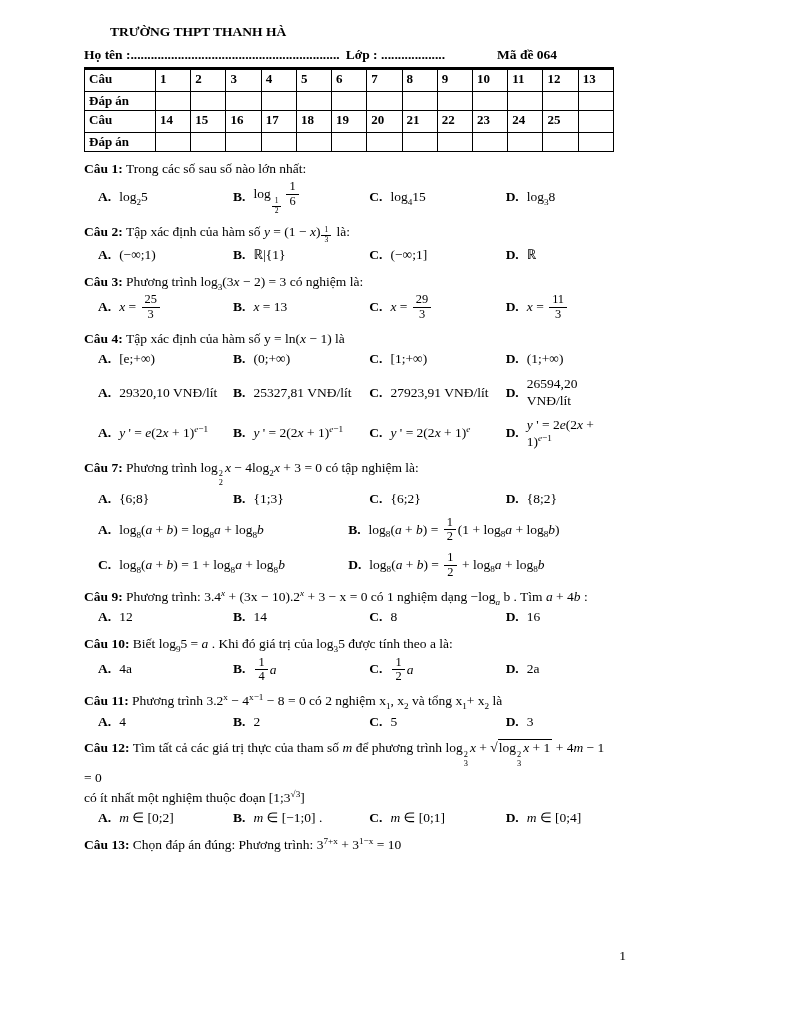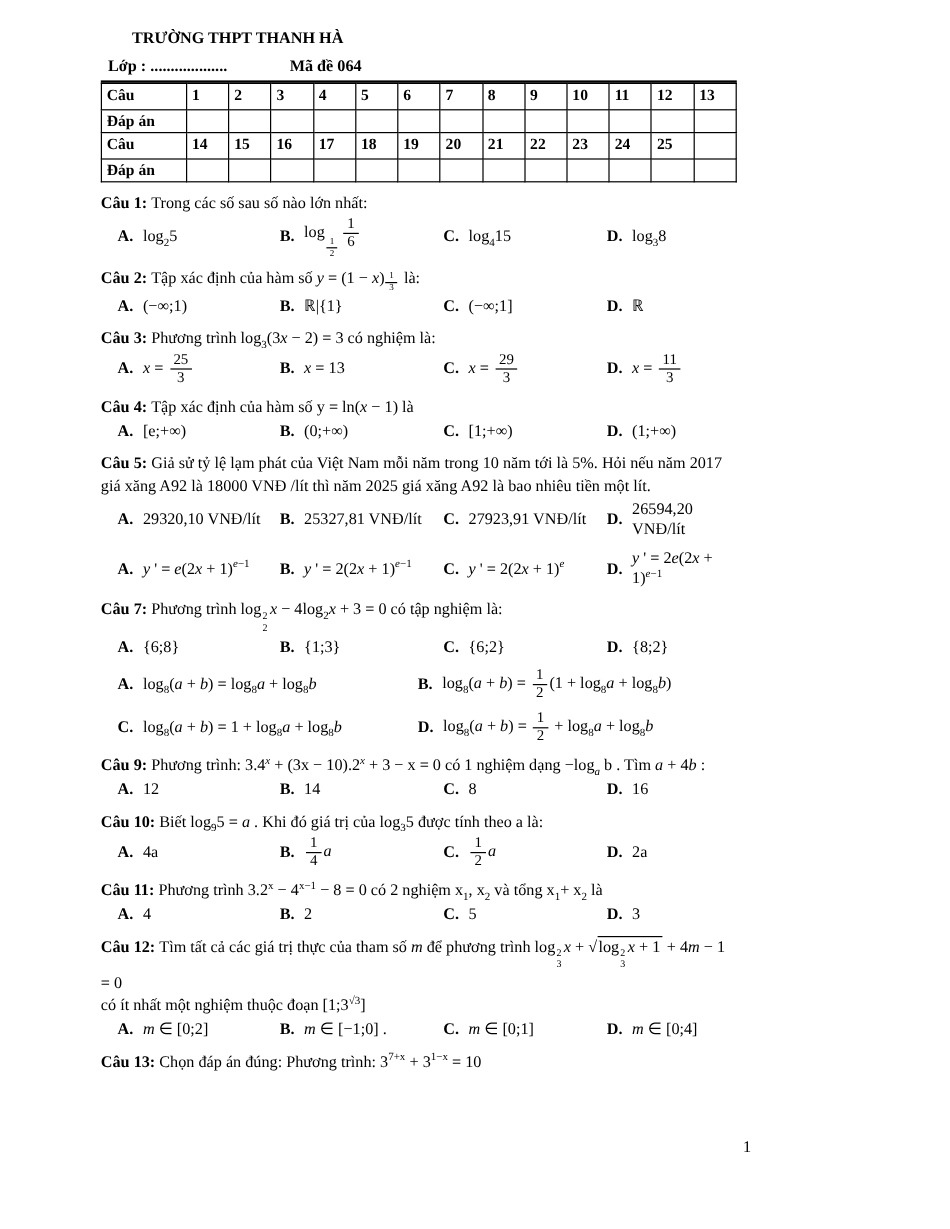--- a/index.html
+++ b/index.html
@@ -55,20 +55,21 @@
 </head>
 <body>
 
 <div class="page">
 
   <div class="hdr">
     <div class="school">TRƯỜNG THPT THANH HÀ</div>
   </div>
 
   <div class="nameline">
+    <span>Họ tên :..............................................................</span>
     <span class="cls">Lớp : ...................</span>
     <span class="code">Mã đề 064</span>
   </div>
 
   <table class="grid">
     <tbody id="answer-grid">
         <tr class="num-row">
           <td class="lbl">Câu</td>
           <td>1</td>
           <td>2</td>
@@ -232,21 +233,20 @@
             <span class="okey">C.</span>
             <span class="oval">[1;+∞)</span>
           </div>
           <div class="option">
             <span class="okey">D.</span>
             <span class="oval">(1;+∞)</span>
           </div>
         </div>
       </div>
       <div class="question">
-        <p class="qtext"><span class="qlabel">Câu 5: </span><span>Giả sử tỷ lệ lạm phát của Việt Nam mỗi năm trong 10 năm tới là 5%. Hỏi nếu năm 2017 giá xăng A92 là 18000 VNĐ /lít thì năm 2025 giá  xăng A92 là bao nhiêu tiền một lít.</span></p>
         <div class="options cols-4">
           <div class="option">
             <span class="okey">A.</span>
             <span class="oval">29320,10 VNĐ/lít</span>
           </div>
           <div class="option">
             <span class="okey">B.</span>
             <span class="oval">25327,81 VNĐ/lít</span>
           </div>
           <div class="option">

